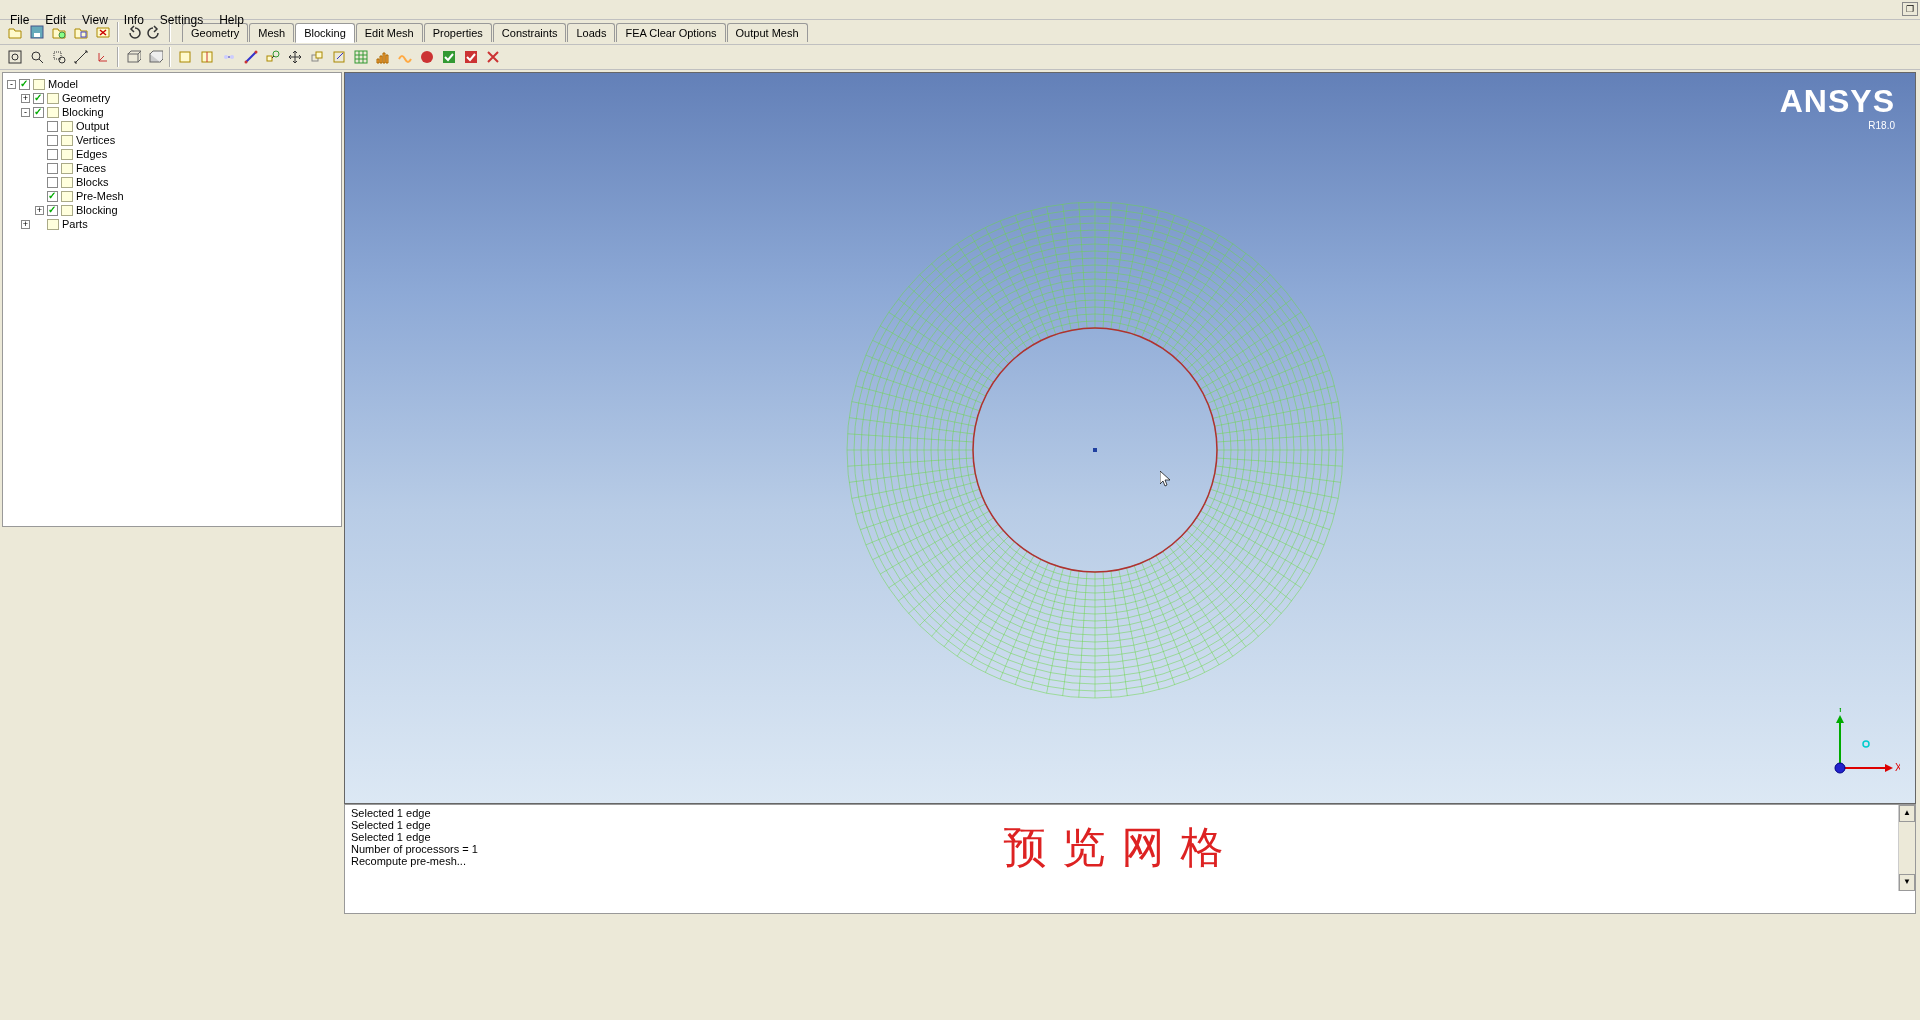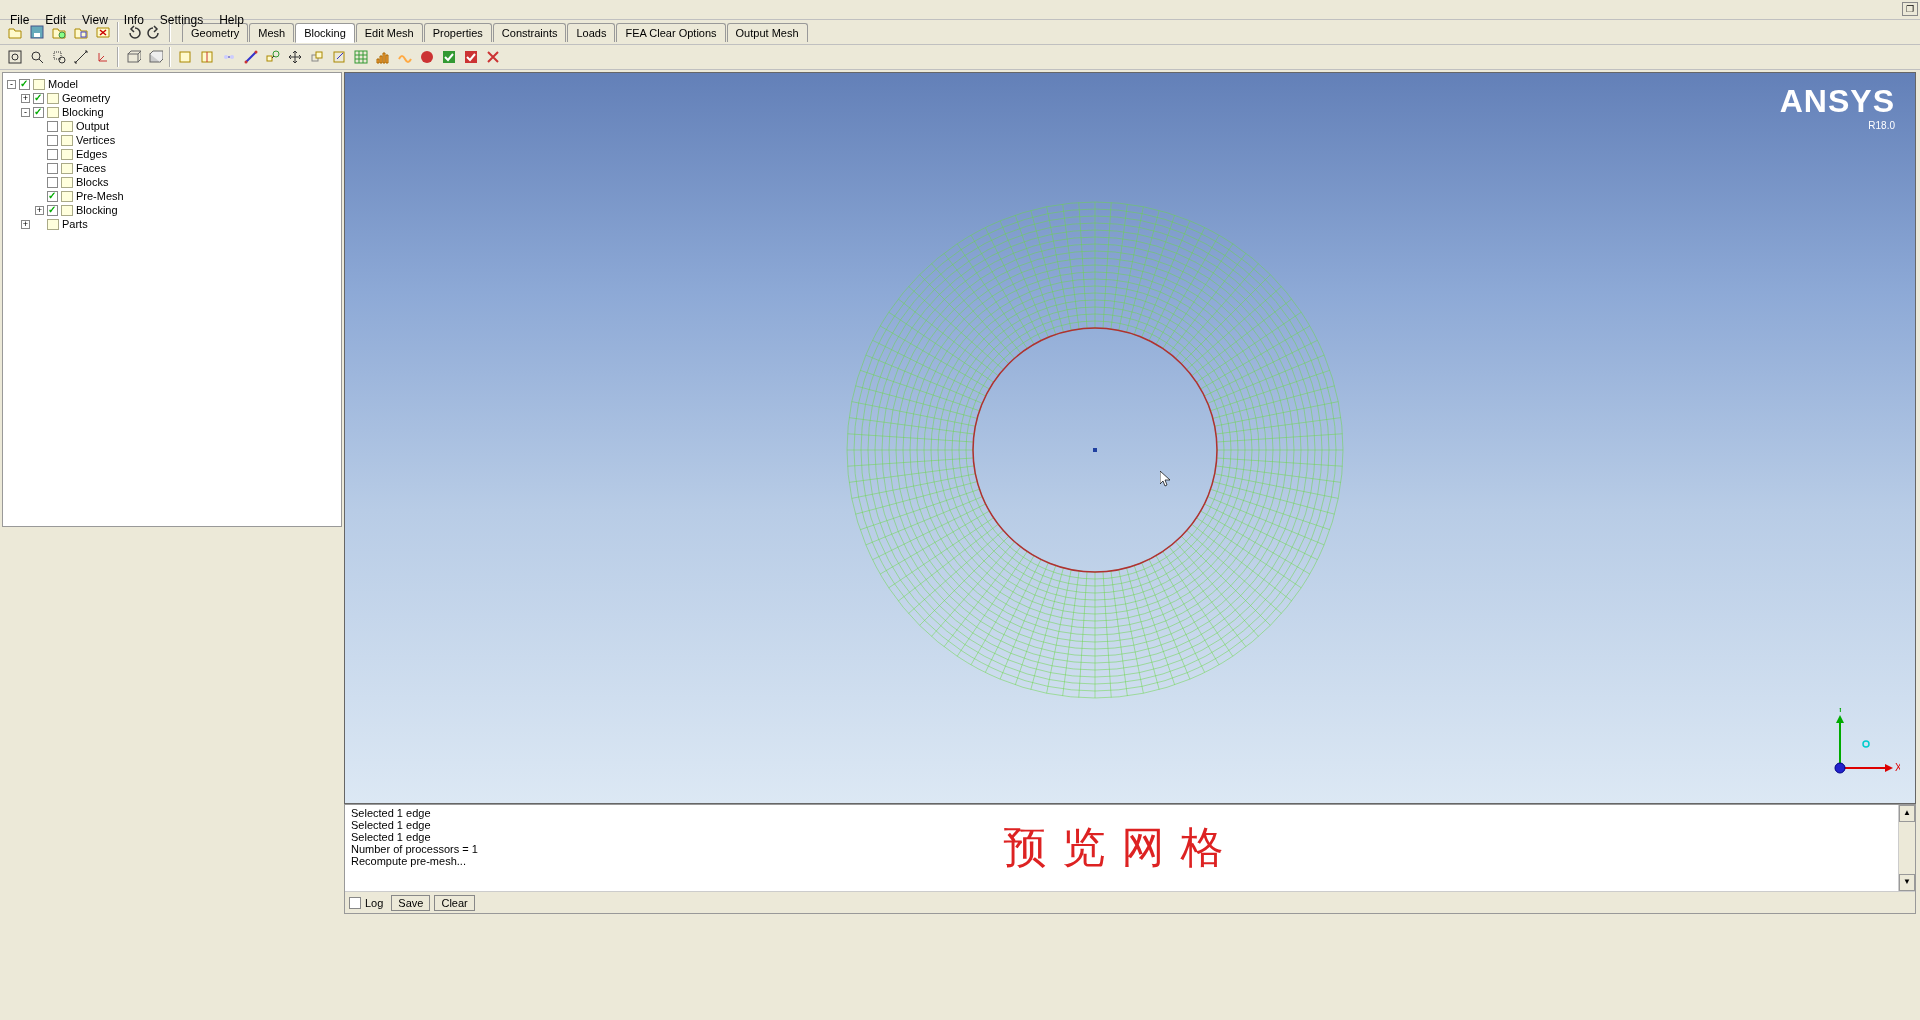--- a/index.html
+++ b/index.html
@@ -490,21 +490,15 @@
           <span class="line">Number of processors = 1</span>
           <span class="line">Recompute pre-mesh...</span>
           <div class="log-overlay">预览网格</div>
         </div>
         <div class="log-scroll">
           <div class="btn">▲</div>
           <div class="track"></div>
           <div class="btn">▼</div>
         </div>
       </div>
-      <div class="log-bottom">
-        <span class="chk"></span>
-        <span class="lbl">Log</span>
-        <button class="bbtn">Save</button>
-        <button class="bbtn">Clear</button>
-      </div>
     </div>
   </div>
 </div>
 
 </body></html>

